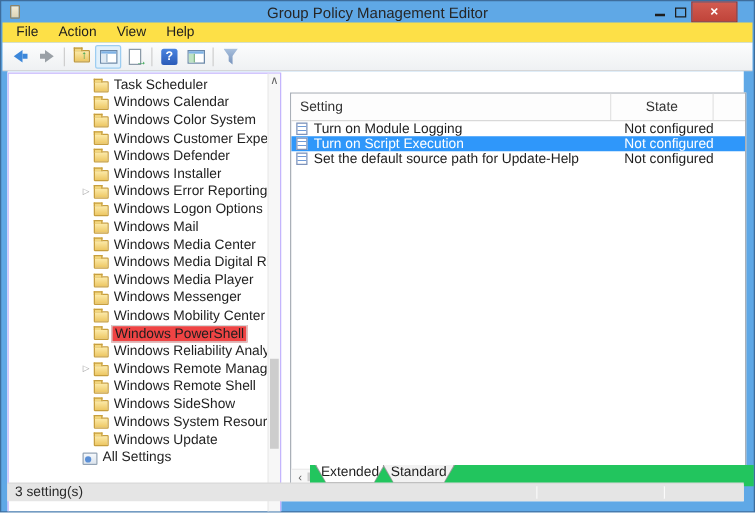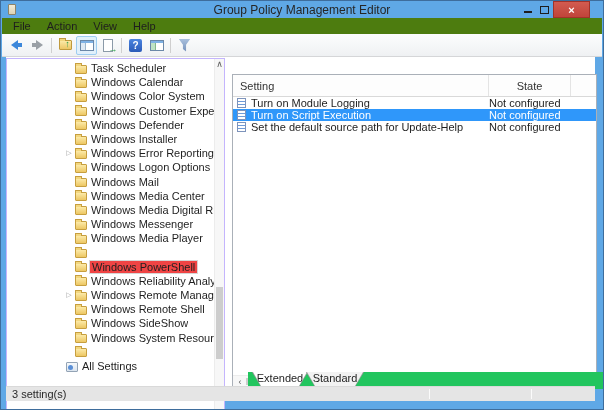--- a/index.html
+++ b/index.html
@@ -14,21 +14,21 @@
   .title-text{ position:absolute; left:0; right:0; top:2px; text-align:center;
                font-size:12px; color:#262626; }
   .win-controls{ position:absolute; right:13px; top:0; height:17px; display:flex; align-items:stretch; }
   .btn-min,.btn-max{ width:17px; display:flex; align-items:center; justify-content:center; }
   .glyph-min{ width:8px; height:2px; background:#1e1e1e; margin-top:5px; }
   .glyph-max{ width:9px; height:8px; border:1px solid #1e1e1e; }
   .btn-close{ width:37px; background:linear-gradient(#d25b50,#c0443a); border:1px solid #a23229;
               color:#fff; font-size:11px; font-weight:bold; display:flex; align-items:center; justify-content:center; }
 
   
-  .menubar{ position:absolute; top:17px; left:1px; right:1px; height:16px; background:#4d7c0f;
+  .menubar{ position:absolute; top:17px; left:1px; right:1px; height:16px; background:#fde047;
             display:flex; align-items:center; padding-left:3px; }
   .menu-item{ padding:0 8px; font-size:11px; color:#1e1e1e; line-height:16px; }
 
   
   .toolbar{ position:absolute; top:33px; left:1px; right:1px; height:23px;
             background:linear-gradient(#fcfdfd,#eff1f3); border-bottom:1px solid #d5d6d8;
             display:flex; align-items:center; padding-left:4px; }
   .tb-btn{ width:21px; height:19px; display:flex; align-items:center; justify-content:center; position:relative; }
   .tb-btn.active{ border:1px solid #9dcdf1; background:#e1f0fb; border-radius:2px; }
   .tb-sep{ width:1px; height:15px; background:#cfcfcf; margin:0 3px; }
@@ -97,21 +97,21 @@
               border:1px solid #aab0b8; background:#fff; }
   .list-hdr{ position:absolute; top:0; left:0; right:0; height:22px; background:#fdfdfd;
              border-bottom:1px solid #d9d9d9; display:flex; font-size:11px; color:#333; }
   .hcol{ display:flex; align-items:center; border-right:1px solid #e4e4e4; height:100%; }
   .hcol.setting{ flex:0 0 256px; padding-left:7px; }
   .hcol.state{ flex:0 0 82px; justify-content:center; }
   .hcol.rest{ flex:1; border-right:none; }
   .list-rows{ position:absolute; top:22px; left:0; right:0; bottom:12px; overflow:hidden; }
   .lrow{ height:12px; display:flex; align-items:center; font-size:11px; color:#1e1e1e; }
   .lrow .c-setting{ flex:0 0 256px; display:flex; align-items:center; padding-left:4px; overflow:hidden; white-space:nowrap; }
-  .lrow .c-state{ flex:0 0 82px; text-align:left; white-space:nowrap; }
+  .lrow .c-state{ flex:0 0 82px; text-align:right; white-space:nowrap; }
   .lrow.selected{ background:#2f97fa; color:#fff; }
   .set-ic{ flex:0 0 9px; width:9px; height:10px; border:1px solid #7d93bb; background:#fff;
            background-image:repeating-linear-gradient(to bottom,#ffffff 0,#ffffff 2px,#6f9bd8 2px,#6f9bd8 3px);
            margin-right:5px; }
 
   
   .tabstrip{ position:absolute; left:242px; top:315px; width:365px; height:17px; background:#22c55e; }
   .tab{ position:absolute; top:0; height:15px; clip-path:polygon(0 0,100% 0,calc(100% - 9px) 100%,9px 100%);
         background:#9b9b9b; }
   .tab-inner{ position:absolute; left:1px; right:1px; top:0; bottom:1px;
@@ -247,30 +247,31 @@
             <span class="label">Windows Media Center</span>
           </div>
         <div class="trow d2">
             <span class="arrow"></span>
             <span class="folder"></span>
             <span class="label">Windows Media Digital Rights</span>
           </div>
         <div class="trow d2">
             <span class="arrow"></span>
             <span class="folder"></span>
+            <span class="label">Windows Media Player</span>
+          </div>
+        <div class="trow d2">
+            <span class="arrow"></span>
+            <span class="folder"></span>
             <span class="label">Windows Messenger</span>
           </div>
         <div class="trow d2">
             <span class="arrow"></span>
             <span class="folder"></span>
-            <span class="label">Windows Media Player</span>
-          </div>
-        <div class="trow d2">
-            <span class="arrow"></span>
-            <span class="folder"></span>
+            <span class="label">Windows Mobility Center</span>
           </div>
         <div class="trow d2">
             <span class="arrow"></span>
             <span class="folder"></span>
             <span class="label sel-label">Windows PowerShell</span>
           </div>
         <div class="trow d2">
             <span class="arrow"></span>
             <span class="folder"></span>
             <span class="label">Windows Reliability Analysis</span>
@@ -291,20 +292,21 @@
             <span class="label">Windows SideShow</span>
           </div>
         <div class="trow d2">
             <span class="arrow"></span>
             <span class="folder"></span>
             <span class="label">Windows System Resource Ma</span>
           </div>
         <div class="trow d2">
             <span class="arrow"></span>
             <span class="folder"></span>
+            <span class="label">Windows Update</span>
           </div>
         <div class="trow d1">
             <span class="arrow"></span>
             <span class="allset-ic"></span>
             <span class="label">All Settings</span>
           </div>
 
       </div>
       <div class="sb-v">
         <span class="sb-ar up">∧</span>

